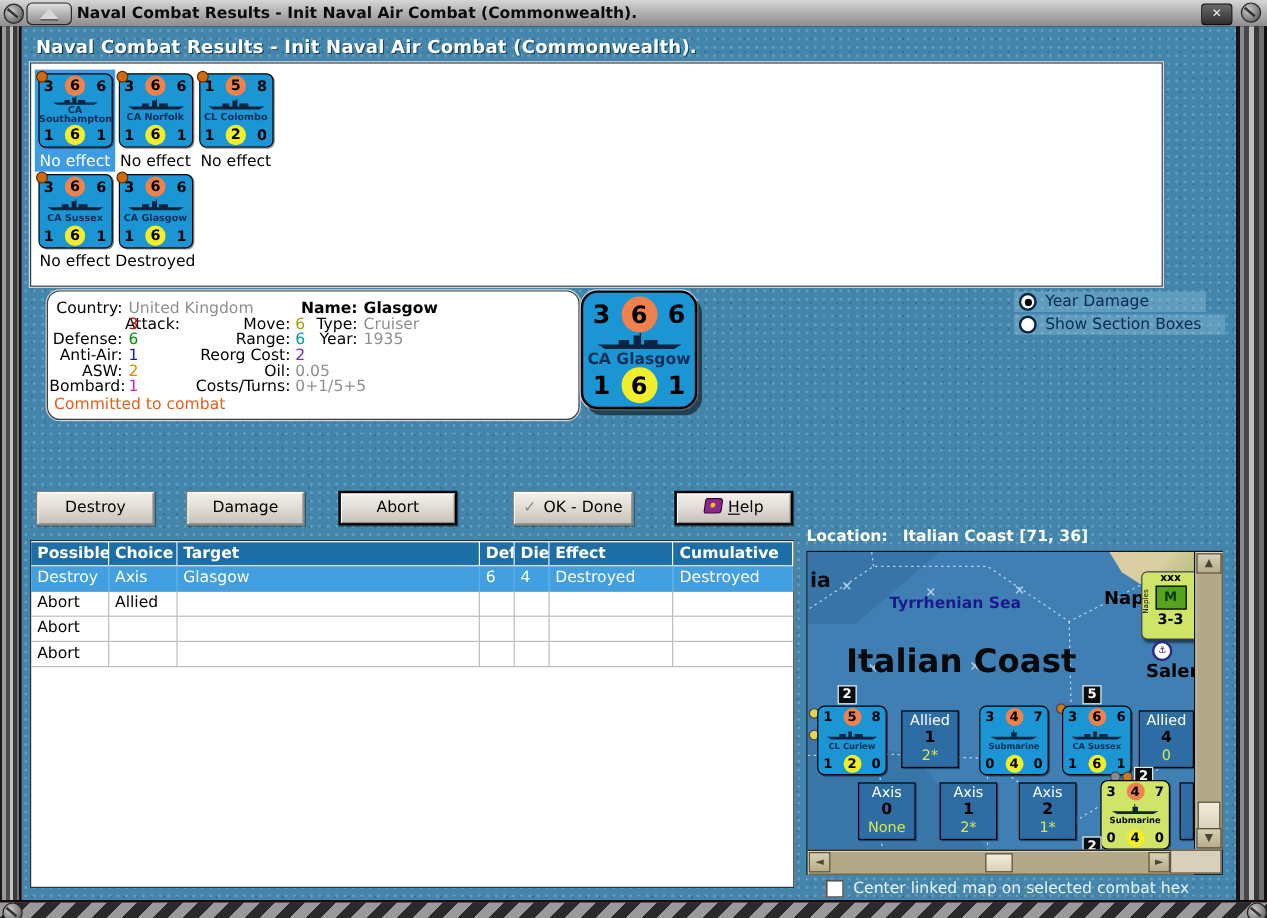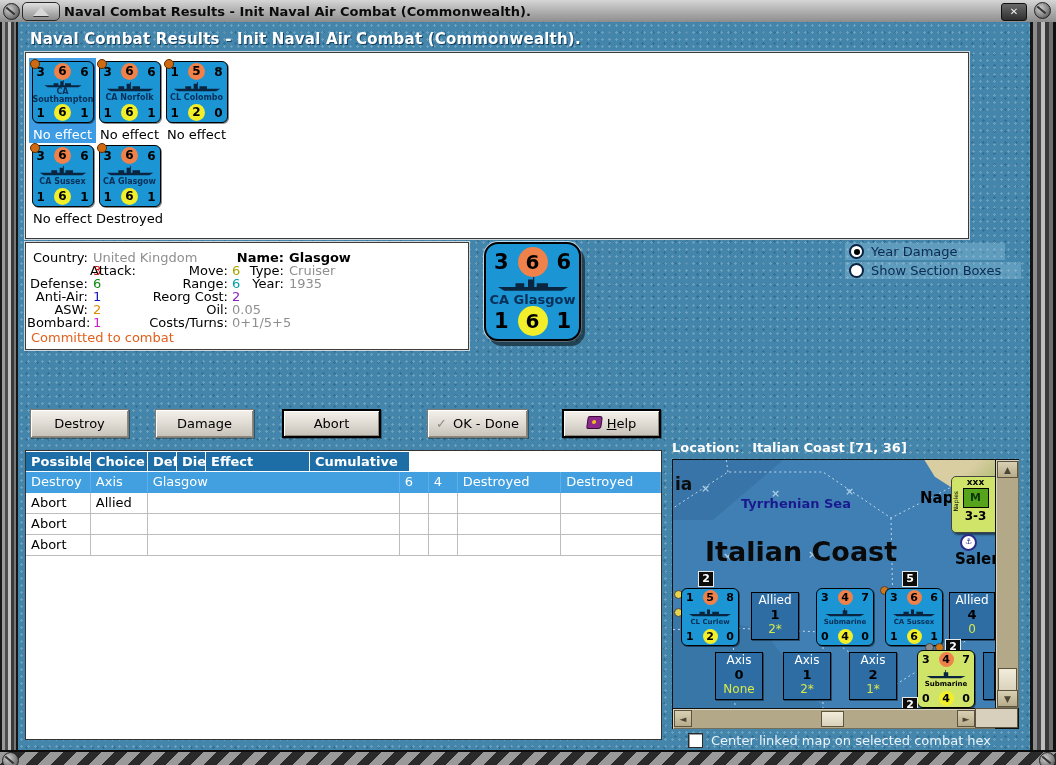--- a/index.html
+++ b/index.html
@@ -274,21 +274,21 @@
         <div class="crow">
             <span>1</span>
             <span class="circ y">6</span>
             <span>1</span>
           </div>
       </div>
       <div class="result">Destroyed</div>
     </div>
   </div>
 
-  <div class="panel" style="left:25px;top:242px;width:442px;height:106px;">
+  <div class="panel" style="left:39px;top:242px;width:442px;height:106px;border-radius:11px;">
     <span class="stat lbl" style="left:1px;top:8px;width:61px;">Country:</span>
     <span class="stat v-gray" style="left:67px;top:8px;">United Kingdom</span>
     <span class="stat lbl" style="left:1px;top:21px;width:61px;margin-left:48px;">Attack:</span>
     <span class="stat v-red" style="left:67px;top:21px;">3</span>
     <span class="stat lbl" style="left:1px;top:34px;width:61px;">Defense:</span>
     <span class="stat v-green" style="left:67px;top:34px;">6</span>
     <span class="stat lbl" style="left:1px;top:47px;width:61px;">Anti-Air:</span>
     <span class="stat v-blue" style="left:67px;top:47px;">1</span>
     <span class="stat lbl" style="left:1px;top:60px;width:61px;">ASW:</span>
     <span class="stat v-orange" style="left:67px;top:60px;">2</span>
@@ -346,20 +346,21 @@
   <div class="btn" style="left:30px;width:99px;"><span>Destroy</span></div>
   <div class="btn" style="left:155px;width:99px;"><span>Damage</span></div>
   <div class="btn default" style="left:282px;width:99px;"><span>Abort</span></div>
   <div class="btn" style="left:427px;width:101px;"><span class="ok-check">✓</span><span>OK - Done</span></div>
   <div class="btn default" style="left:562px;width:99px;"><span class="helpbook"></span><span class="u">H</span><span>elp</span></div>
 
   <div class="risk-table">
     <div class="trow head">
       <div class="tcell c0">Possible</div>
       <div class="tcell c1">Choice</div>
+      <div class="tcell c2">Target</div>
       <div class="tcell c3">Def</div>
       <div class="tcell c4">Die</div>
       <div class="tcell c5">Effect</div>
       <div class="tcell c6">Cumulative</div>
     </div>
     <div class="trow sel">
       <div class="tcell c0">Destroy</div>
       <div class="tcell c1">Axis</div>
       <div class="tcell c2">Glasgow</div>
       <div class="tcell c3">6</div>

